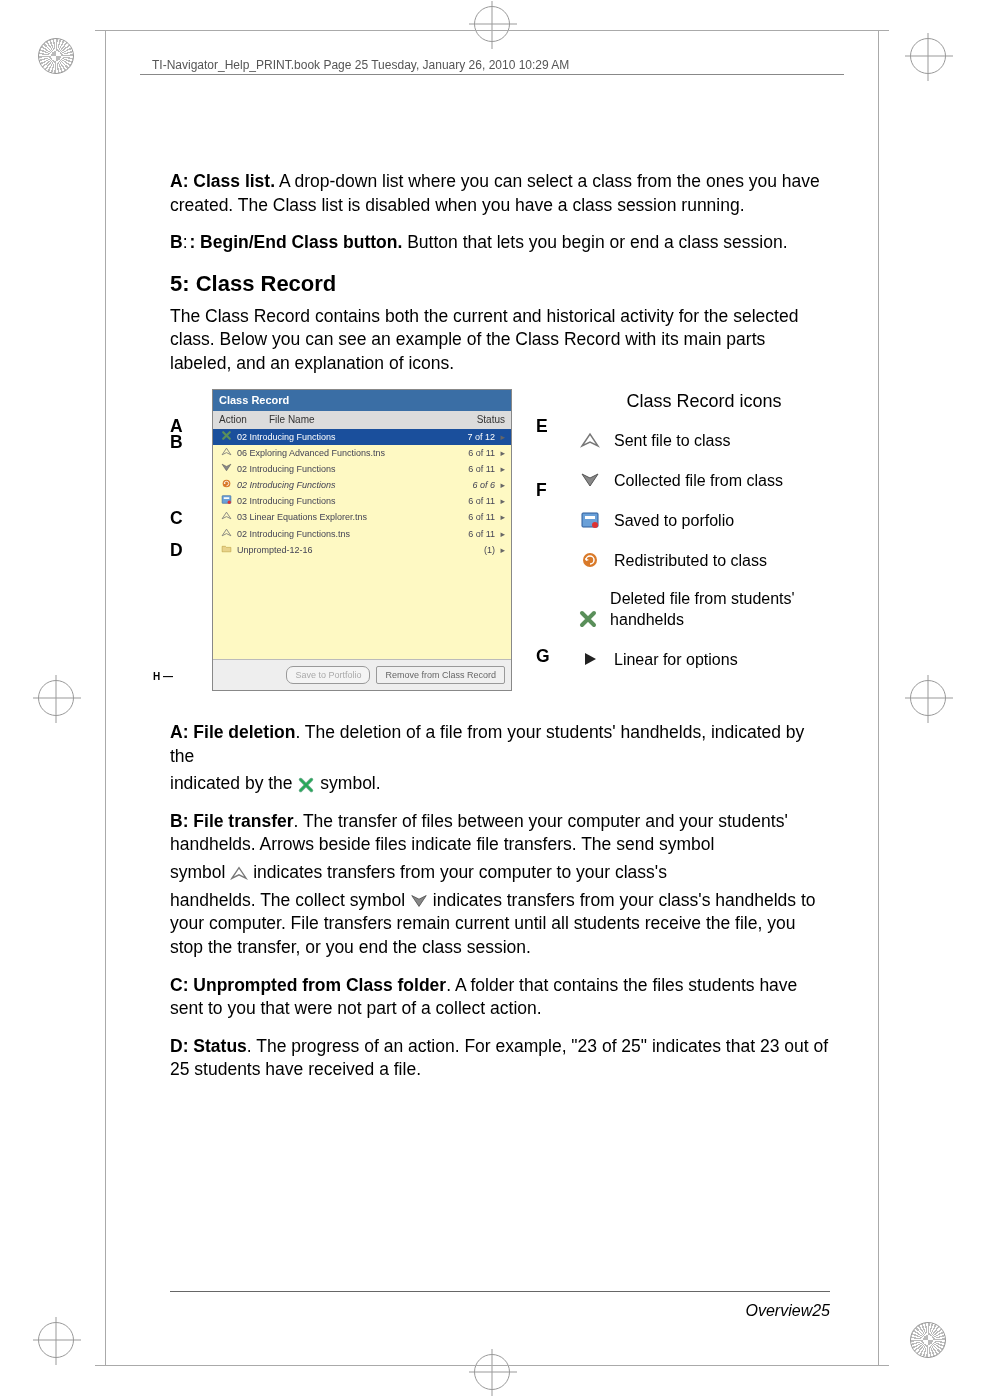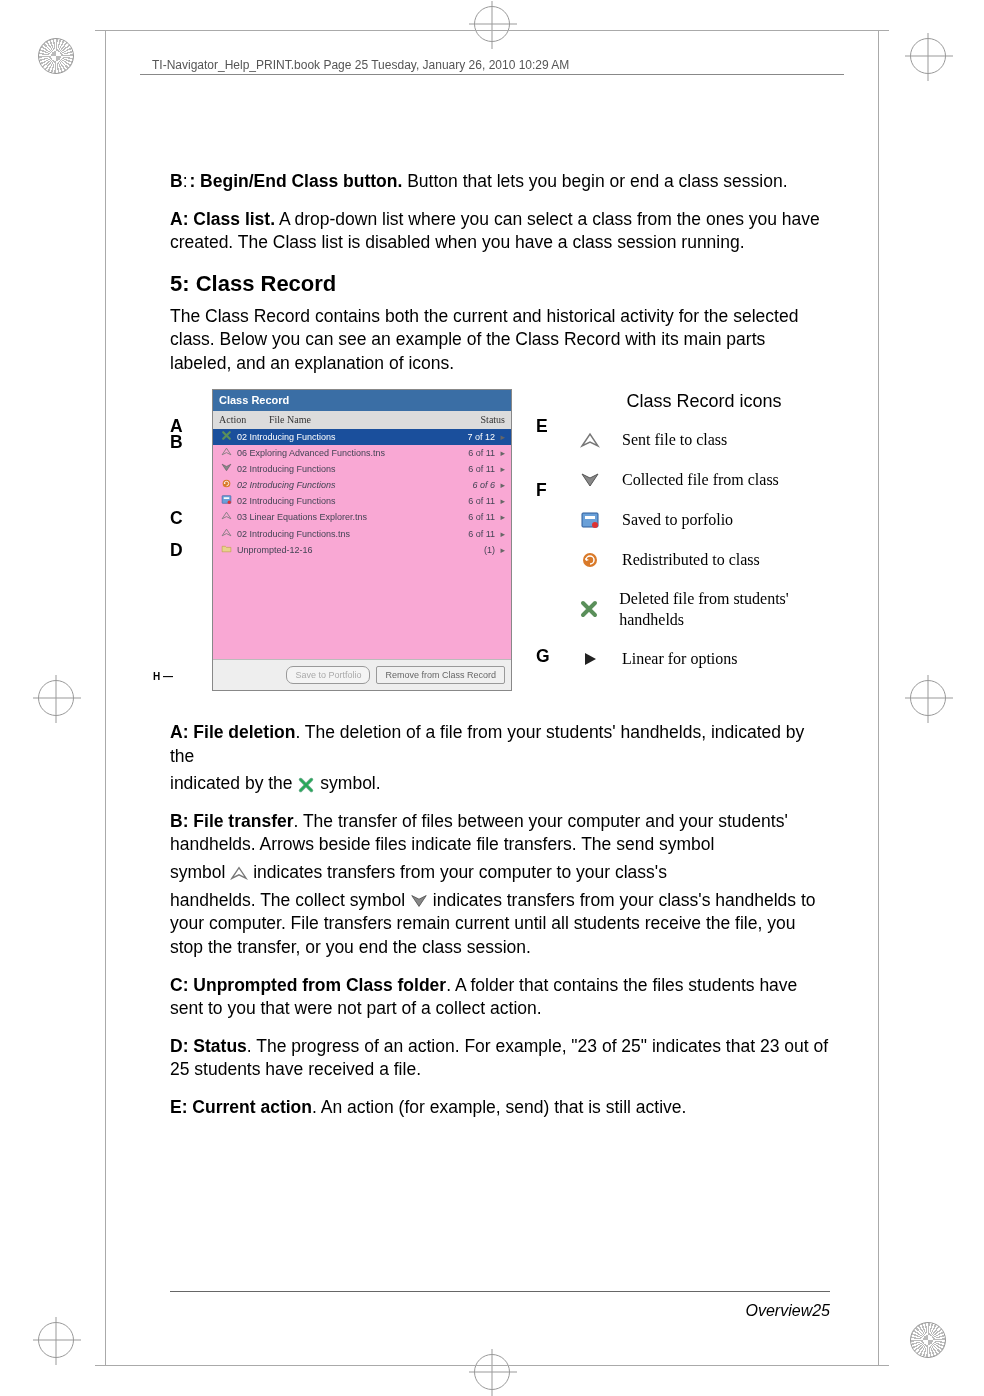--- a/index.html
+++ b/index.html
@@ -80,27 +80,27 @@
     width: 300px;
     border: 1px solid #888;
     font-size: 10px;
     background: #eee;
     position: relative;
   }
   .cr-title {
     background: #3a6ea5; color: #fff; padding: 3px 6px; font-weight: bold; font-size: 11px;
   }
   .cr-header {
-    display: flex; background: #dcdcdc; color: #333; font-size: 10px; font-family: Liberation Serif, serif;
+    display: flex; background: #dcdcdc; color: #333; font-size: 10px;
   }
   .cr-header div { padding: 2px 6px; }
   .cr-col-action { width: 50px; }
   .cr-col-file { flex: 1; }
   .cr-col-status { width: 60px; text-align: right; }
-  .cr-body { background: #f9a8d4; height: 230px; overflow: hidden; position: relative; }
+  .cr-body { background: #fef9c3; height: 230px; overflow: hidden; position: relative; }
   .cr-row {
     display: flex; align-items: center; font-size: 9px; color: #445; padding: 1px 6px;
   }
   .cr-row.sel { background: #1a4f9c; color: #fff; }
   .cr-row .ic { width: 14px; text-align: center; margin-right: 4px; }
   .cr-row .fn { flex: 1; white-space: nowrap; overflow: hidden; text-overflow: ellipsis; }
   .cr-row .st { width: 50px; text-align: right; }
   .cr-row .ar { width: 10px; text-align: right; color: #666; }
   .cr-footer {
     display: flex; justify-content: flex-end; gap: 6px; padding: 6px;
@@ -108,21 +108,21 @@
   }
   .cr-btn {
     font-size: 9px; padding: 2px 8px; border: 1px solid #999; background: #f0f0f0;
     border-radius: 2px; color: #666;
   }
   .cr-btn.disabled { color: #aaa; background: #f4f4f4; border-radius: 7px; }
   .lab { position: absolute; }
 
   .legend { flex: 1; font-size: 16px; }
   .legend-title { font-size: 18px; text-align: center; margin-bottom: 14px; }
-  .legend-item { display: flex; align-items: center; gap: 20px; margin-bottom: 16px; font-family: Liberation Serif, serif; }
+  .legend-item { display: flex; align-items: flex-end; gap: 12px; margin-bottom: 16px; }
   .legend-icon { width: 24px; height: 24px; display: inline-flex; align-items: center; justify-content: center; font-size: 20px; }
 
   .inline-icon {
     display: inline-block; width: 18px; height: 18px; vertical-align: middle;
   }
 
   .footer-rule {
     position: absolute; bottom: 104px; left: 170px; width: 660px;
     border-top: 1px solid #666;
   }
@@ -150,25 +150,25 @@
     <div class="trim-box"></div>
     <div class="trim-v1"></div>
     <div class="trim-v2"></div>
   </div>
 
   <div class="header-line"></div>
   <div class="header-text">TI-Navigator_Help_PRINT.book  Page 25  Tuesday, January 26, 2010  10:29 AM</div>
 
   <div class="content">
     <p>
+      <span class="bold">A: Class list.</span><span> A drop-down list where you can select a class from the ones you have created. The Class list is disabled when you have a class session running.</span>
+    </p>
+    <p>
       <span class="bold">B</span><span>:</span>
       <span class="bold" style="margin-left:-3px;">: Begin/End Class button.</span><span> Button that lets you begin or end a class session.</span>
-    </p>
-    <p>
-      <span class="bold">A: Class list.</span><span> A drop-down list where you can select a class from the ones you have created. The Class list is disabled when you have a class session running.</span>
     </p>
 
     <h3>5: Class Record</h3>
     <p>The Class Record contains both the current and historical activity for the selected class. Below you can see an example of the Class Record with its main parts labeled, and an explanation of icons.</p>
 
     <div class="diagram-row" style="position:relative;">
 
       <div style="width:18px; position:relative;">
         <div class="lab" style="top:26px; font-weight:bold;">A</div>
         <div class="lab" style="top:42px; font-weight:bold;">B</div>
@@ -360,23 +360,20 @@
       </span>
       <span> indicates transfers from your class's handhelds to your computer. File transfers remain current until all students receive the file, you stop the transfer, or you end the class session.</span>
     </p>
 
     <p>
       <span class="bold">C: Unprompted from Class folder</span><span>. A folder that contains the files students have sent to you that were not part of a collect action.</span>
     </p>
     <p>
       <span class="bold">D: Status</span><span>. The progress of an action. For example, "23 of 25" indicates that 23 out of 25 students have received a file.</span>
     </p>
-    <p>
-      <span class="bold">E: Current action</span><span>. An action (for example, send) that is still active.</span>
-    </p>
   </div>
 
   <div class="footer-rule"></div>
   <div class="footer">
     <span>Overview</span>
     <span>25</span>
   </div>
 </div>
 
 </body></html>

